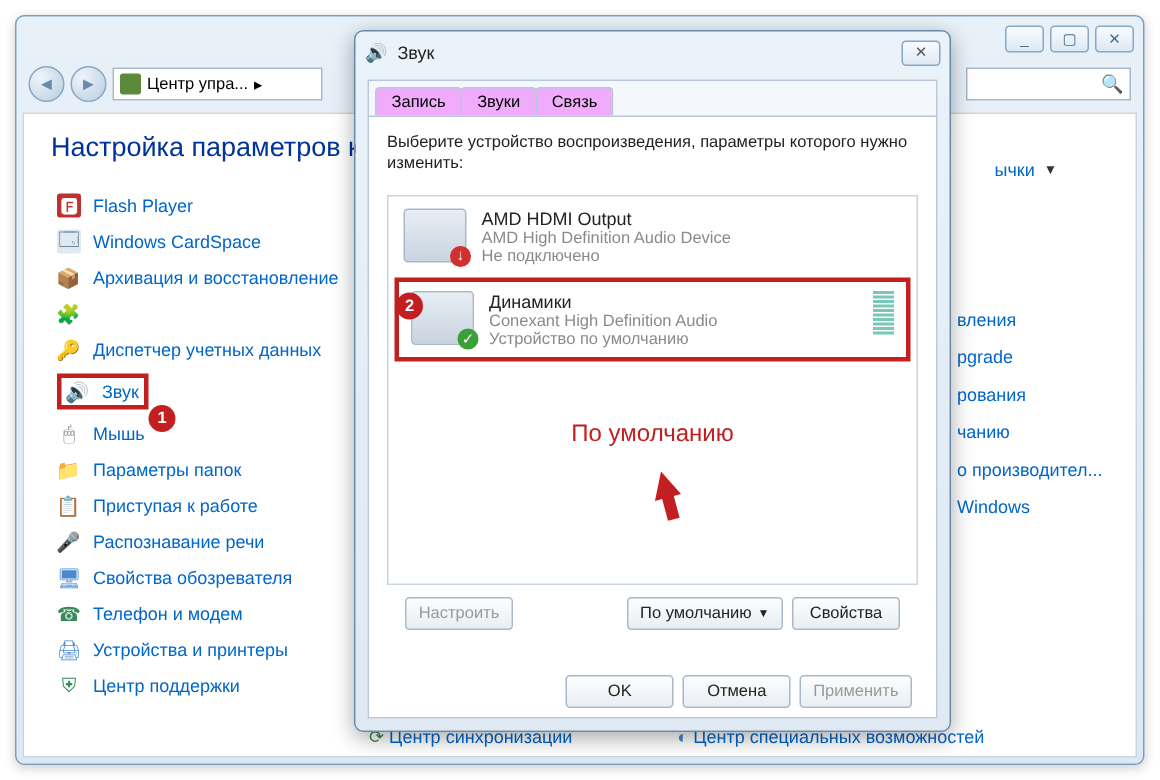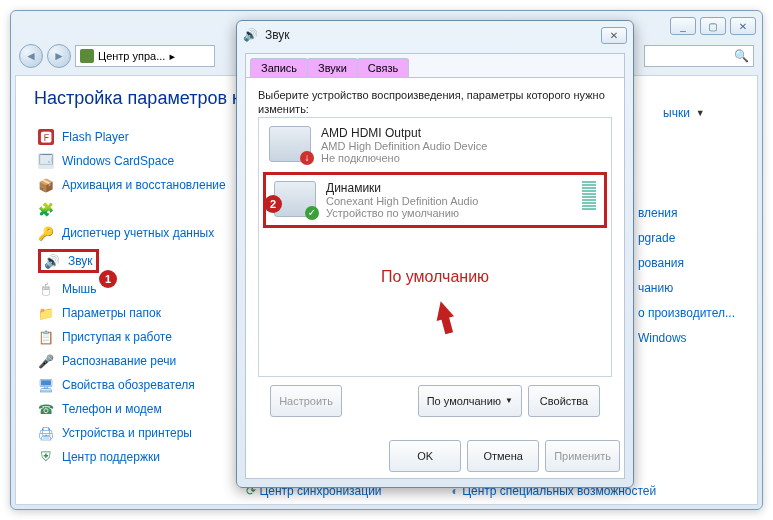--- a/index.html
+++ b/index.html
@@ -25,43 +25,43 @@
 .dlg{position:absolute;left:236px;top:20px;width:398px;height:468px;border:1px solid #6a8aab;border-radius:6px;background:linear-gradient(#eaf2fa,#dfe9f4);box-shadow:0 4px 14px rgba(0,0,0,.35);z-index:20;}
 .dlg-tb{height:28px;display:flex;align-items:center;padding:0 6px;gap:6px;}
 .dlg-ic{width:16px;height:16px;display:flex;align-items:center;justify-content:center;font-size:12px;}
 .dlg-title{font-size:12px;color:#222;flex:1;}
 .dlg-close{width:26px;height:17px;border:1px solid #8aa8c4;border-radius:3px;background:linear-gradient(#f8fbfe,#dde9f4);display:flex;align-items:center;justify-content:center;font-size:10px;color:#555;cursor:pointer;}
 .dlg-body{position:absolute;top:32px;left:8px;right:8px;bottom:8px;background:#fff;border:1px solid #b8c8d8;}
 .tabs{display:flex;gap:0;border-bottom:1px solid #b8c8d8;padding:4px 4px 0;background:#f4f8fc;}
 .tab{padding:3px 10px;border:1px solid #b8c8d8;border-bottom:none;border-radius:3px 3px 0 0;background:#f0abfc;font-size:11px;cursor:pointer;margin-right:-1px;position:relative;}
 .tab.active{background:#fff;z-index:2;border-bottom:1px solid #fff;margin-bottom:-1px;}
 .tab-pane{padding:10px 12px;}
-.instruct{font-size:11px;color:#222;margin-bottom:0;line-height:1.3;}
+.instruct{font-size:11px;color:#222;margin-bottom:13px;line-height:1.3;}
 .dev-list{border:1px solid #c8d4e0;height:260px;background:#fff;position:relative;padding:2px;}
 .dev{display:flex;gap:10px;padding:6px 8px;align-items:flex-start;}
 .dev-ic{width:42px;height:36px;background:linear-gradient(#e8eef4,#c8d4e0);border:1px solid #a8b8c8;border-radius:3px;position:relative;}
 .dev-ic .ovl{position:absolute;right:-4px;bottom:-4px;width:14px;height:14px;border-radius:50%;display:flex;align-items:center;justify-content:center;font-size:10px;color:#fff;}
 .ovl.red{background:#d03030;}
 .ovl.green{background:#3aa03a;}
 .dev-txt .n{font-size:12px;color:#222;}
 .dev-txt .d{font-size:11px;color:#8a8a8a;}
 .dev-txt .s{font-size:11px;color:#8a8a8a;}
 .dev.sel{border:3px solid #c22020;margin:2px;}
 .lvl{position:absolute;right:8px;top:6px;display:flex;flex-direction:column;gap:1px;}
 .lvl i{display:block;width:14px;height:2px;background:#7ac8b8;}
 .def-label{color:#c22020;font-size:16px;text-align:center;margin-top:40px;}
 .arrow{width:0;height:0;border-left:9px solid transparent;border-right:9px solid transparent;border-bottom:18px solid #c22020;position:absolute;left:175px;top:183px;transform:rotate(-15deg);}
 .arrow::after{content:"";position:absolute;left:-4px;top:15px;width:8px;height:18px;background:#c22020;}
 .btn-row{display:flex;gap:8px;padding:8px 12px;justify-content:space-between;}
 .btn-row .l{display:flex;gap:6px;}
 .btn-row .r{display:flex;gap:6px;}
-.wbtn{min-width:72px;height:32px;border:1px solid #a8b8c8;border-radius:3px;background:linear-gradient(#fdfdfd,#e8eef4);font-size:11px;color:#222;cursor:pointer;padding:0 8px;display:flex;align-items:center;justify-content:center;}
+.wbtn{min-width:72px;height:22px;border:1px solid #a8b8c8;border-radius:3px;background:linear-gradient(#fdfdfd,#e8eef4);font-size:11px;color:#222;cursor:pointer;padding:0 8px;display:flex;align-items:center;justify-content:center;}
 .wbtn.dis{color:#999;}
 .wbtn .dd{margin-left:4px;font-size:8px;}
-.dlg-footer{position:absolute;bottom:6px;left:0;right:0;display:flex;gap:6px;justify-content:flex-end;padding:0 4px;}
+.dlg-footer{position:absolute;bottom:6px;left:0;right:0;display:flex;gap:6px;justify-content:flex-end;padding:0 16px;}
 .badge2{position:absolute;left:264px;top:195px;z-index:30;}
 .search-box{width:110px;height:22px;border:1px solid #a7b8c9;background:#fff;margin-left:auto;display:flex;align-items:center;padding:0 4px;}
 .search-box .mg{color:#4a8acc;font-size:12px;margin-left:auto;}
 .truncated{position:absolute;right:4px;top:30px;width:90px;font-size:12px;color:#0066cc;display:flex;align-items:center;gap:6px;}
 .truncated .dd{font-size:9px;color:#333;}
 </style>
 </head>
 <body>
 
 <div class="bg-window">

